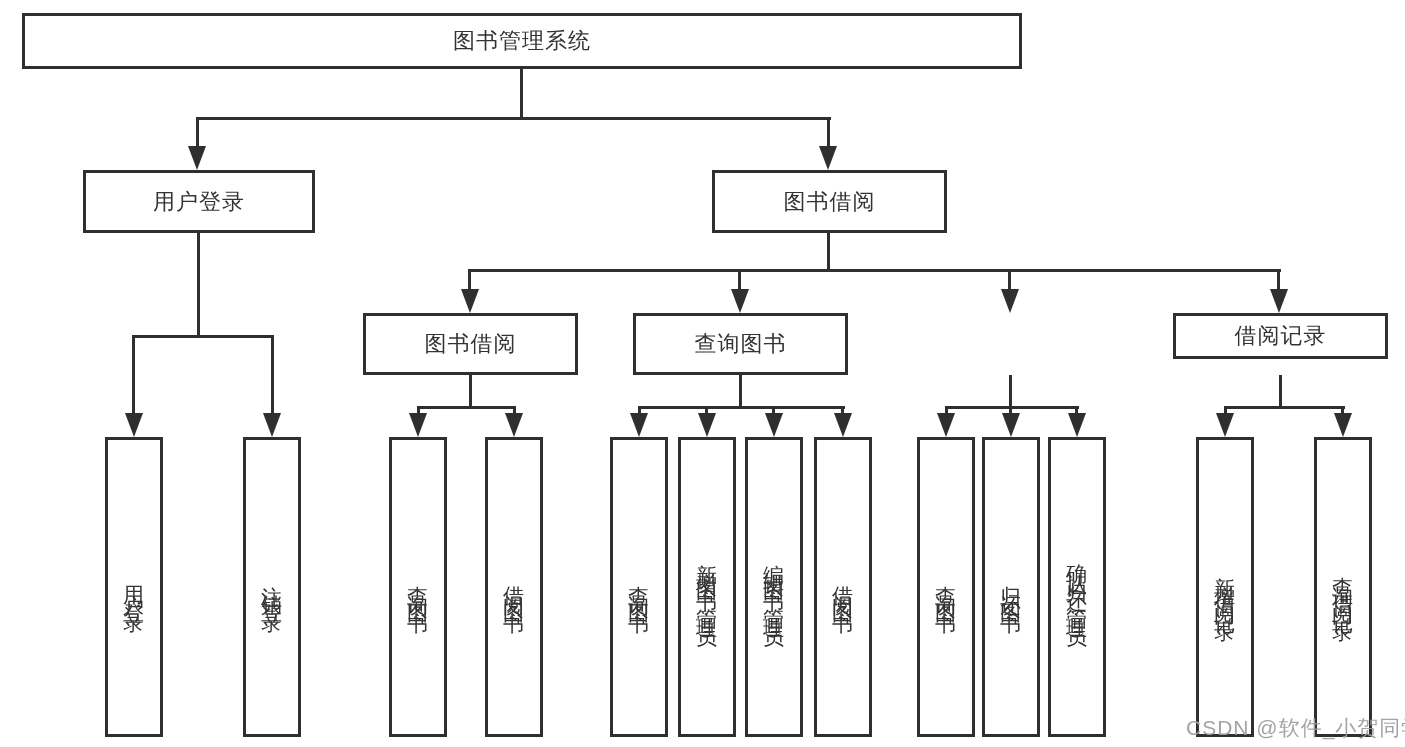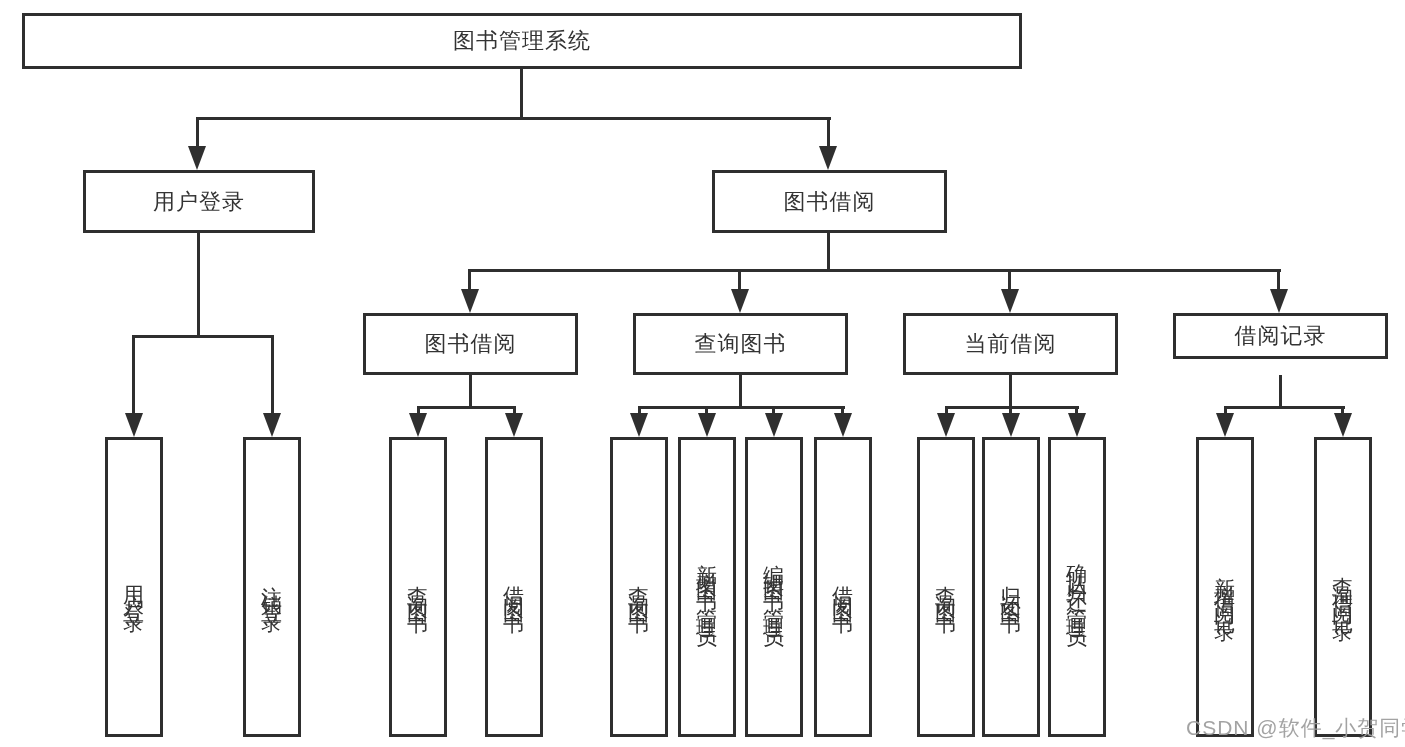--- a/index.html
+++ b/index.html
@@ -77,23 +77,20 @@
   </div>
 
   <div class="hbox" style="left:363px;top:313px;width:215px;height:62px;">
     <span>图书借阅</span>
   </div>
 
   <div class="hbox" style="left:633px;top:313px;width:215px;height:62px;">
     <span>查询图书</span>
   </div>
 
-  <div class="hbox" style="left:903px;top:313px;width:215px;height:62px;">
-    <span>当前借阅</span>
-  </div>
 
   <div class="hbox" style="left:1173px;top:313px;width:215px;height:46px;">
     <span>借阅记录</span>
   </div>
 
   <div class="leaf" style="left:105px;">
     <span class="vtext">用户登录</span>
   </div>
   <div class="leaf" style="left:243px;">
     <span class="vtext">注销登录</span>

